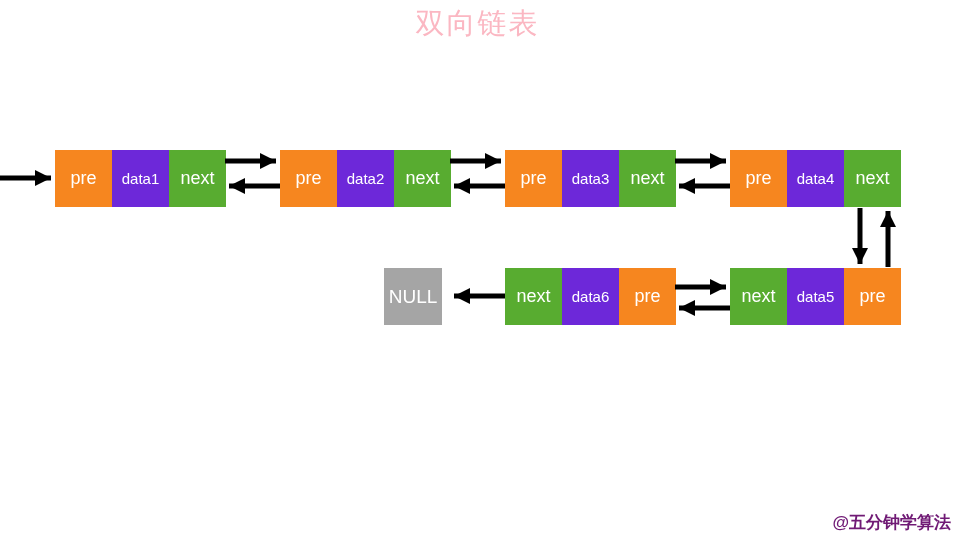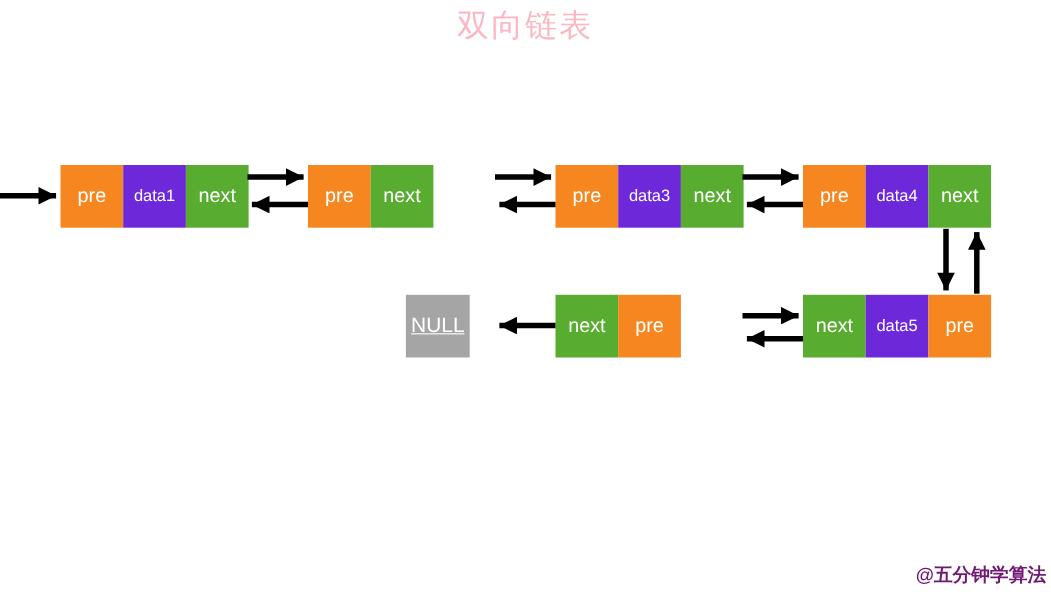--- a/index.html
+++ b/index.html
@@ -35,31 +35,30 @@
     align-items: center;
     justify-content: center;
     color: #ffffff;
     font-size: 18px;
   }
   .cell-pre  { background: #F6861F; }
   .cell-data { background: #6d28d9; font-size: 15px; }
   .cell-next { background: #58AC30; text-align: right; }
   .null-box {
     position: absolute;
-    left: 369px;
+    left: 384px;
     top: 268px;
     width: 58px;
     height: 57px;
     background: #A5A5A5;
     color: #ffffff;
     display: flex;
     align-items: center;
     justify-content: center;
     font-size: 19px;
-    text-decoration: underline;
   }
   .arrow-layer {
     position: absolute;
     left: 0; top: 0;
     width: 955px; height: 540px;
     pointer-events: none;
   }
   .watermark {
     position: absolute;
     right: 4px;
@@ -77,39 +76,41 @@
   <div class="diagram-title">双向链表</div>
 
   <div class="node" style="left:55px;top:150px">
     <div class="cell cell-pre">pre</div>
     <div class="cell cell-data">data1</div>
     <div class="cell cell-next">next</div>
   </div>
 
   <div class="node" style="left:280px;top:150px">
     <div class="cell cell-pre">pre</div>
+    <div class="cell cell-data">data2</div>
     <div class="cell cell-next">next</div>
   </div>
 
   <div class="node" style="left:505px;top:150px">
     <div class="cell cell-pre">pre</div>
     <div class="cell cell-data">data3</div>
     <div class="cell cell-next">next</div>
   </div>
 
   <div class="node" style="left:730px;top:150px">
     <div class="cell cell-pre">pre</div>
     <div class="cell cell-data">data4</div>
     <div class="cell cell-next">next</div>
   </div>
 
   <div class="null-box">NULL</div>
 
   <div class="node" style="left:505px;top:268px">
     <div class="cell cell-next">next</div>
+    <div class="cell cell-data">data6</div>
     <div class="cell cell-pre">pre</div>
   </div>
 
   <div class="node" style="left:730px;top:268px">
     <div class="cell cell-next">next</div>
     <div class="cell cell-data">data5</div>
     <div class="cell cell-pre">pre</div>
   </div>
 
   <svg class="arrow-layer" width="955" height="540" viewBox="0 0 955 540">

